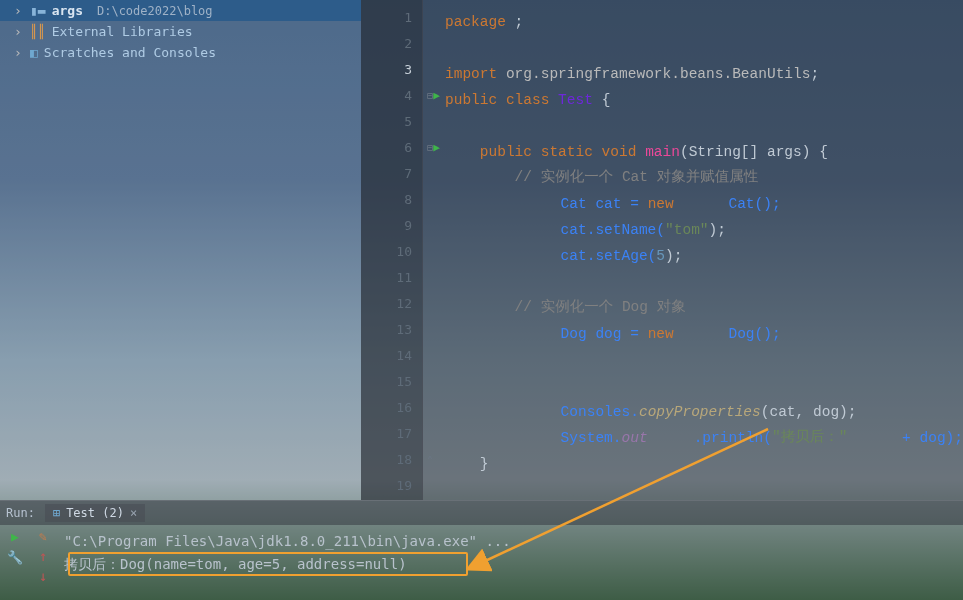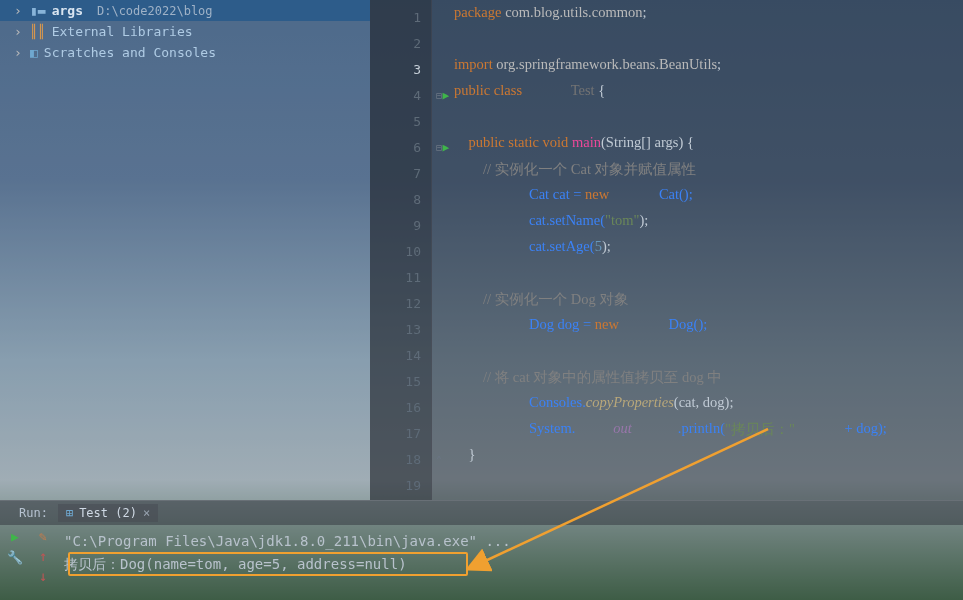--- a/index.html
+++ b/index.html
@@ -69,47 +69,46 @@
   color:#6b7684;font-size:10px;
 }
 .code {
   flex:1;
   padding-top:4px;
   font-family: Consolas, "Courier New", monospace;
   font-size:14.5px;
 }
 .line {
   height:26px;
-  display:flex;align-items:flex-start;
+  display:flex;align-items:flex-end;
   white-space:pre;
   padding-left:8px;
-  font-family:Liberation Serif, serif;
 }
 .kw { color:#cc7832; }
 .pkg { color:#bababa; }
 .comment { color:#808080; }
-.clsname { color:#737373;margin-left:45px; }
+.clsname { color:#6d28d9; }
 .method-decl { color:#ec4899; }
 .str { color:#6a8759; }
 .num { color:#6897bb; }
-.static-field { color:#9876aa; font-style:italic;margin-left:38px; }
+.static-field { color:#9876aa; font-style:italic; }
 .static-method { color:#b8a77a; font-style:italic; }
 .ident { color:#3b82f6;margin-left:46px; }
 .paren { color:#c0cad4; }
 
 .bottom {
   height:100px;
   display:flex;
   flex-direction:column;
   background: rgba(40,44,52,0.35);
   border-top:1px solid rgba(80,80,90,0.5);
 }
 .run-header {
   display:flex;align-items:center;
-  padding:2px 19px;
+  padding:2px 6px;
   gap:10px;
   background: rgba(48,52,60,0.5);
   height:24px;
 }
 .run-label { color:#b6c2d0; font-size:12px; }
 .tab {
   display:flex;align-items:center;gap:6px;
   padding:2px 8px;
   background: rgba(68,72,80,0.45);
   color:#cfd9e4;
@@ -218,35 +217,35 @@
         <div class="fold"></div>
         <div class="fold"></div>
         <div class="fold"></div>
         <div class="fold"></div>
         <div class="fold"></div>
         <div class="fold"></div>
         <div class="fold">⌃</div>
         <div class="fold"></div>
       </div>
     <div class="code" id="code">
-        <div class="line"><span class="kw">package </span><span class="pkg">com.blog.utils.common</span><span class="paren">;</span></div>
+        <div class="line"><span class="kw">package </span><span class="paren">;</span></div>
         <div class="line"></div>
         <div class="line"><span class="kw">import </span><span class="pkg">org.springframework.beans.BeanUtils</span><span class="paren">;</span></div>
         <div class="line"><span class="kw">public class </span><span class="clsname">Test </span><span class="paren">{</span></div>
         <div class="line"></div>
         <div class="line"><span>    </span><span class="kw">public static void </span><span class="method-decl">main</span><span class="paren">(String[] args) {</span></div>
         <div class="line"><span>        </span><span class="comment">// 实例化一个 Cat 对象并赋值属性</span></div>
         <div class="line"><span>        </span><span class="ident">Cat cat = </span><span class="kw">new </span><span class="ident">Cat();</span></div>
         <div class="line"><span>        </span><span class="ident">cat.setName(</span><span class="str">"tom"</span><span class="paren">);</span></div>
         <div class="line"><span>        </span><span class="ident">cat.setAge(</span><span class="num">5</span><span class="paren">);</span></div>
         <div class="line"></div>
         <div class="line"><span>        </span><span class="comment">// 实例化一个 Dog 对象</span></div>
         <div class="line"><span>        </span><span class="ident">Dog dog = </span><span class="kw">new </span><span class="ident">Dog();</span></div>
         <div class="line"></div>
-        <div class="line"><span>        </span><span class="comment">// 将 cat 对象中的属性值拷贝至 dog 中</span></div>
+        <div class="line"><span>        </span></div>
         <div class="line"><span>        </span><span class="ident">Consoles.</span><span class="static-method">copyProperties</span><span class="paren">(cat, dog);</span></div>
         <div class="line"><span>        </span><span class="ident">System.</span><span class="static-field">out</span><span class="ident">.println(</span><span class="str">"拷贝后："</span><span class="ident"> + dog);</span></div>
         <div class="line"><span class="paren">    }</span></div>
         <div class="line"></div>
       </div>
   </div>
 </div>
 
 <div class="bottom">
   <div class="run-header">

